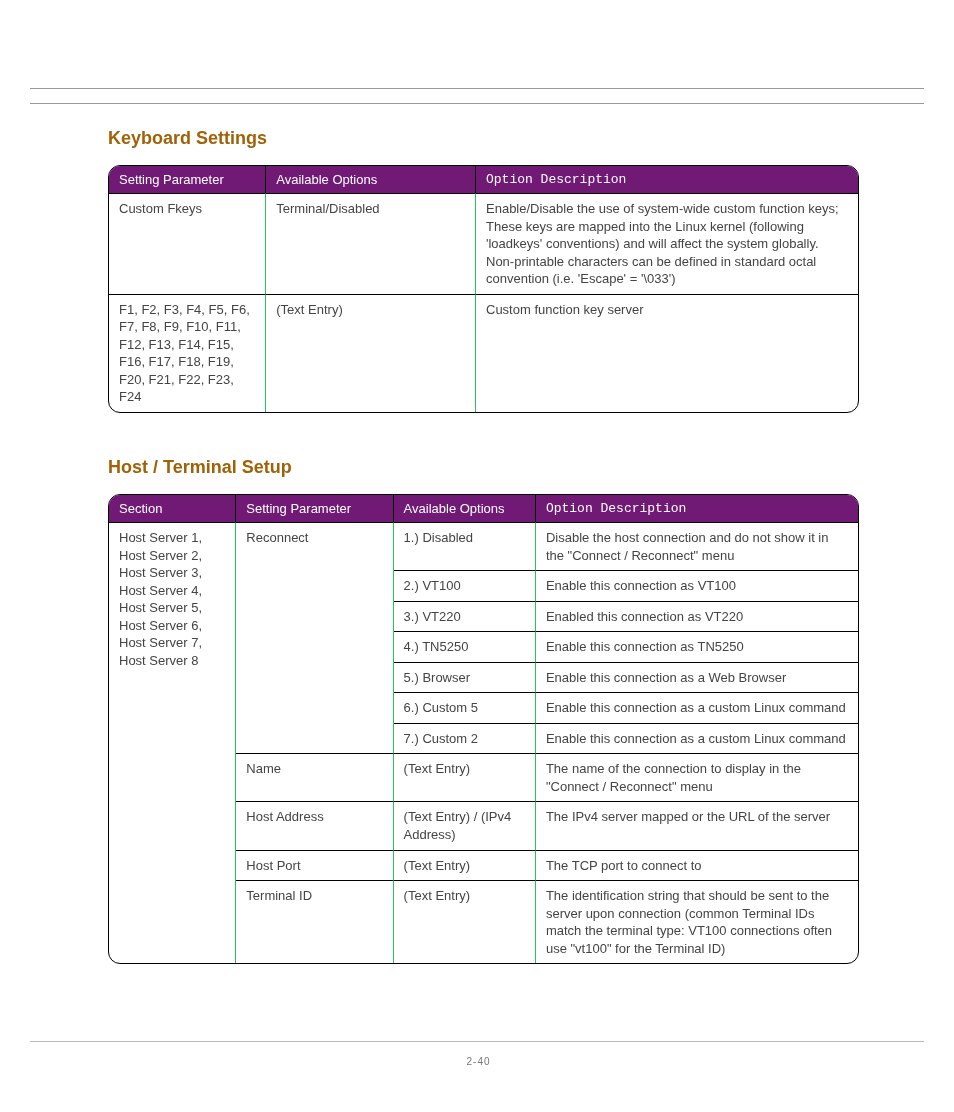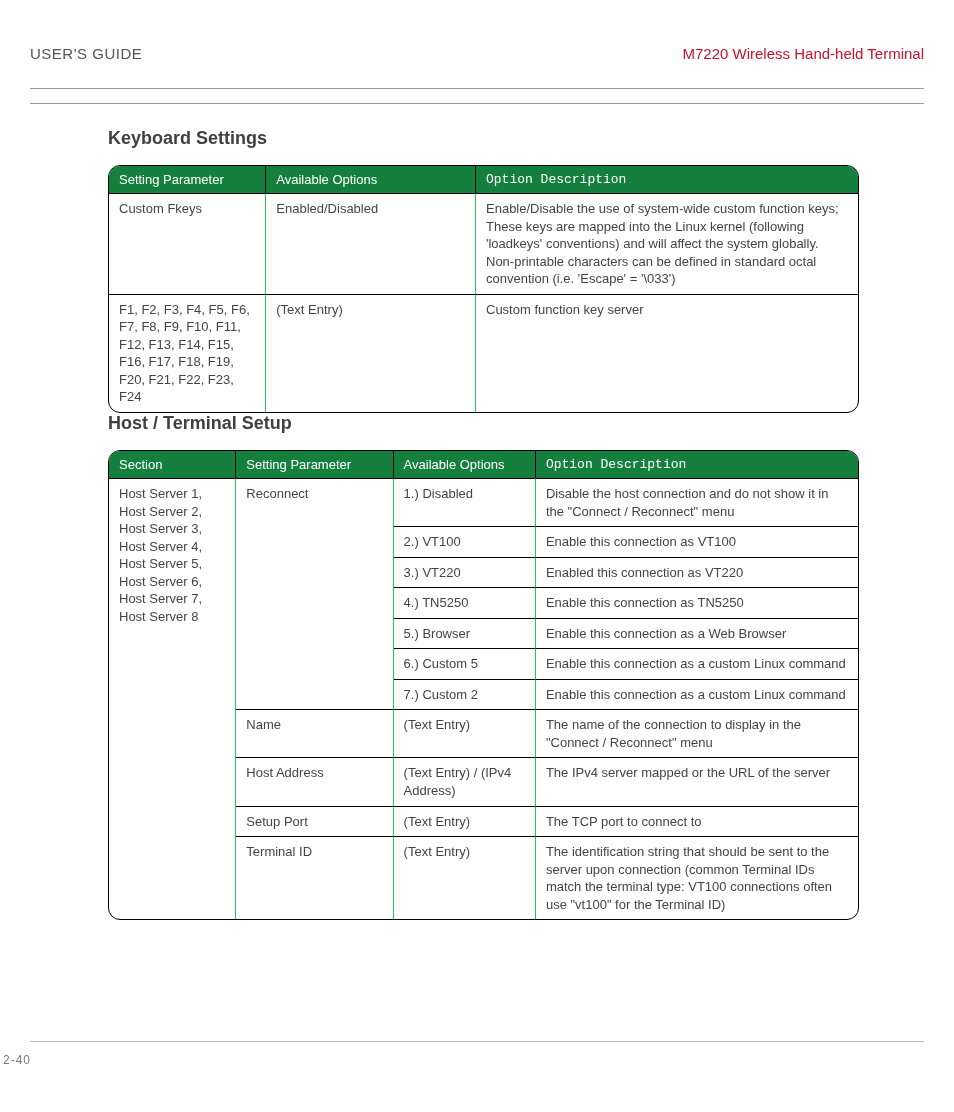--- a/index.html
+++ b/index.html
@@ -37,37 +37,37 @@
     border-bottom: 1px solid #999;
     background: #fff;
   }
   .content {
     position: absolute;
     left: 108px;
     right: 95px;
     top: 128px;
   }
   .section-title {
-    color: #404040;
+    color: #a16207;
     font-weight: bold;
     font-size: 18px;
     margin: 0 0 16px 0;
   }
-  .section-title.second { }
+  .section-title.second { margin-top: 44px; }
   table.settings {
     width: 100%;
     border-collapse: separate;
     border-spacing: 0;
     font-size: 13px;
     border: 1px solid #000;
     border-radius: 12px;
     overflow: hidden;
   }
   table.settings th {
-    background: #15803d;
+    background: #701a75;
     color: #fff;
     font-weight: normal;
     text-align: left;
     padding: 6px 10px;
     border-right: 1px solid #000;
     font-size: 13px;
   }
   table.settings th:last-child { border-right: none; font-family: Liberation Mono, monospace; }
   table.settings td {
     padding: 6px 10px;
@@ -83,35 +83,31 @@
     left: 30px;
     right: 30px;
     bottom: 70px;
     border-top: 1px solid #bbb;
   }
   .page-num {
     position: absolute;
     left: 3px;
     right: 0;
     bottom: 45px;
-    text-align: left;
-    font-size: 12px;
+    text-align: center;
+    font-size: 10px;
     color: #777;
     letter-spacing: 1px;
   }
 </style>
 </head>
 <body>
 
 <div class="page">
 
-  <div class="top-bar">
-    <span class="top-left">USER'S GUIDE</span>
-    <span class="top-right">M7220 Wireless Hand-held Terminal</span>
-  </div>
   <div class="divider-top"></div>
 
   <div class="content">
 
     <div class="section-title">Keyboard Settings</div>
 
     <table class="settings">
       <colgroup>
           <col style="width:21%">
           <col style="width:28%">
@@ -120,21 +116,21 @@
       <thead>
         <tr>
           <th>Setting Parameter</th>
           <th>Available Options</th>
           <th>Option Description</th>
         </tr>
       </thead>
       <tbody>
         <tr>
           <td>Custom Fkeys</td>
-          <td>Enabled/Disabled</td>
+          <td>Terminal/Disabled</td>
           <td>Enable/Disable the use of system-wide custom function keys; These keys are mapped into the Linux kernel (following 'loadkeys' conventions) and will affect the system globally. Non-printable characters can be defined in standard octal convention (i.e. 'Escape' = '\033')</td>
         </tr>
         <tr>
           <td>F1, F2, F3, F4, F5, F6, F7, F8, F9, F10, F11, F12, F13, F14, F15, F16, F17, F18, F19, F20, F21, F22, F23, F24</td>
           <td>(Text Entry)</td>
           <td>Custom function key server</td>
         </tr>
       </tbody>
     </table>
 
@@ -190,21 +186,21 @@
           <td>Name</td>
           <td>(Text Entry)</td>
           <td>The name of the connection to display in the "Connect / Reconnect" menu</td>
         </tr>
         <tr>
           <td>Host Address</td>
           <td>(Text Entry) / (IPv4 Address)</td>
           <td>The IPv4 server mapped or the URL of the server</td>
         </tr>
         <tr>
-          <td>Setup Port</td>
+          <td>Host Port</td>
           <td>(Text Entry)</td>
           <td>The TCP port to connect to</td>
         </tr>
         <tr>
           <td>Terminal ID</td>
           <td>(Text Entry)</td>
           <td>The identification string that should be sent to the server upon connection (common Terminal IDs match the terminal type: VT100 connections often use "vt100" for the Terminal ID)</td>
         </tr>
       </tbody>
     </table>

